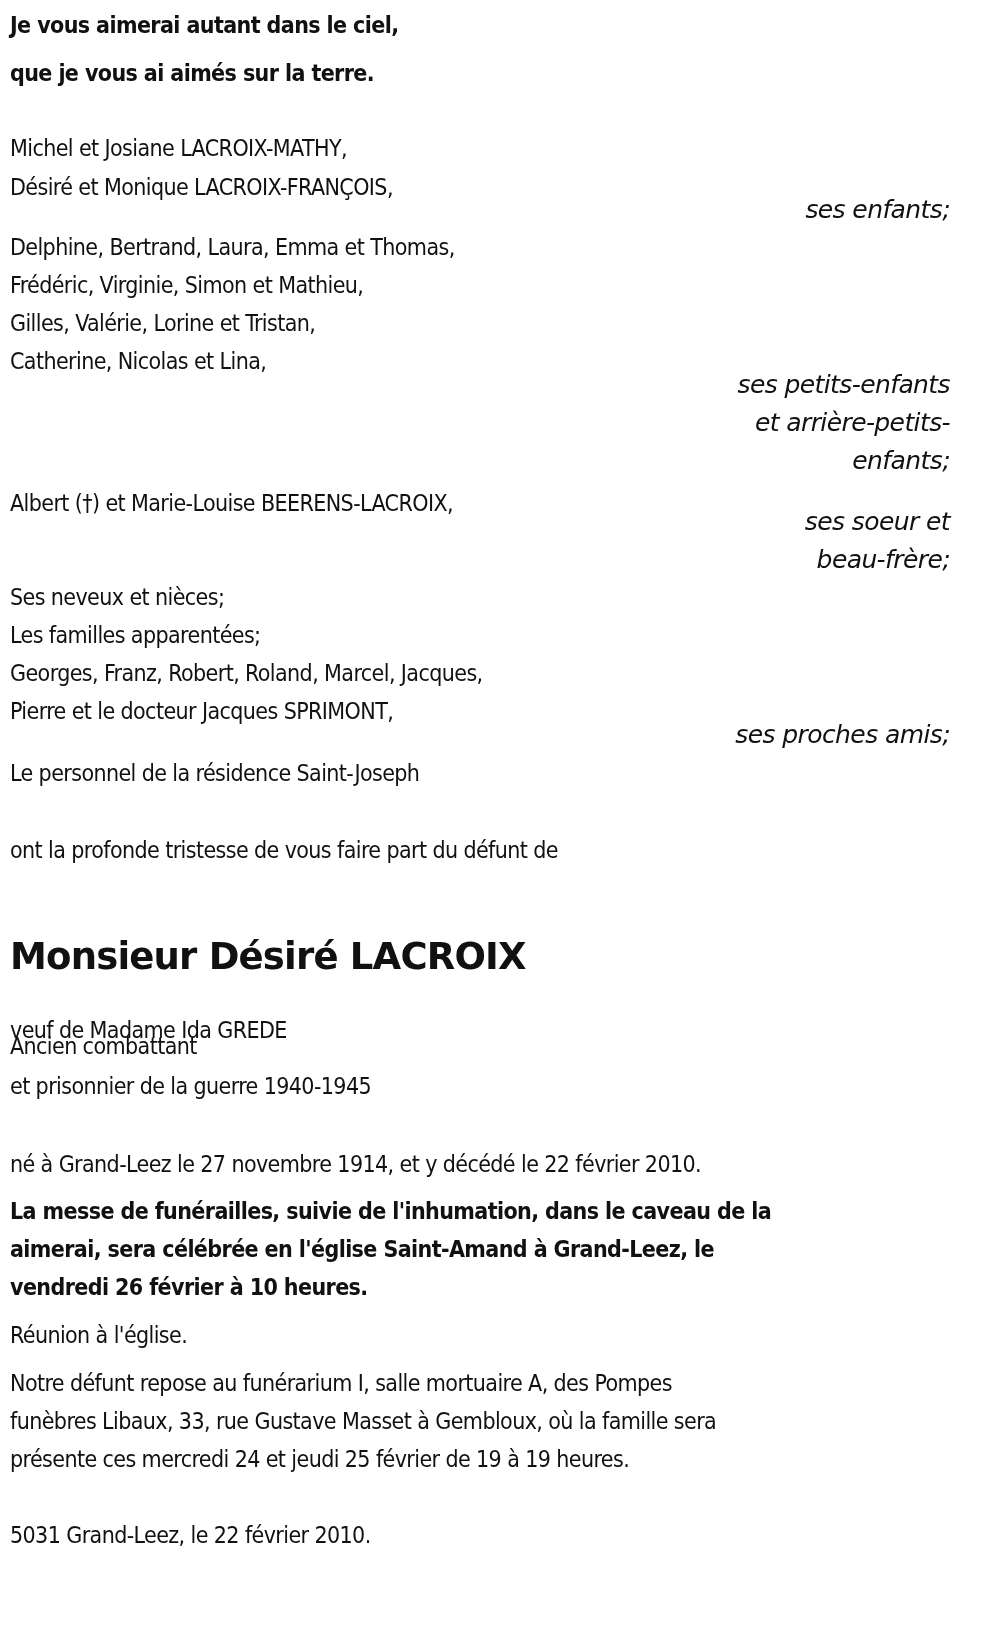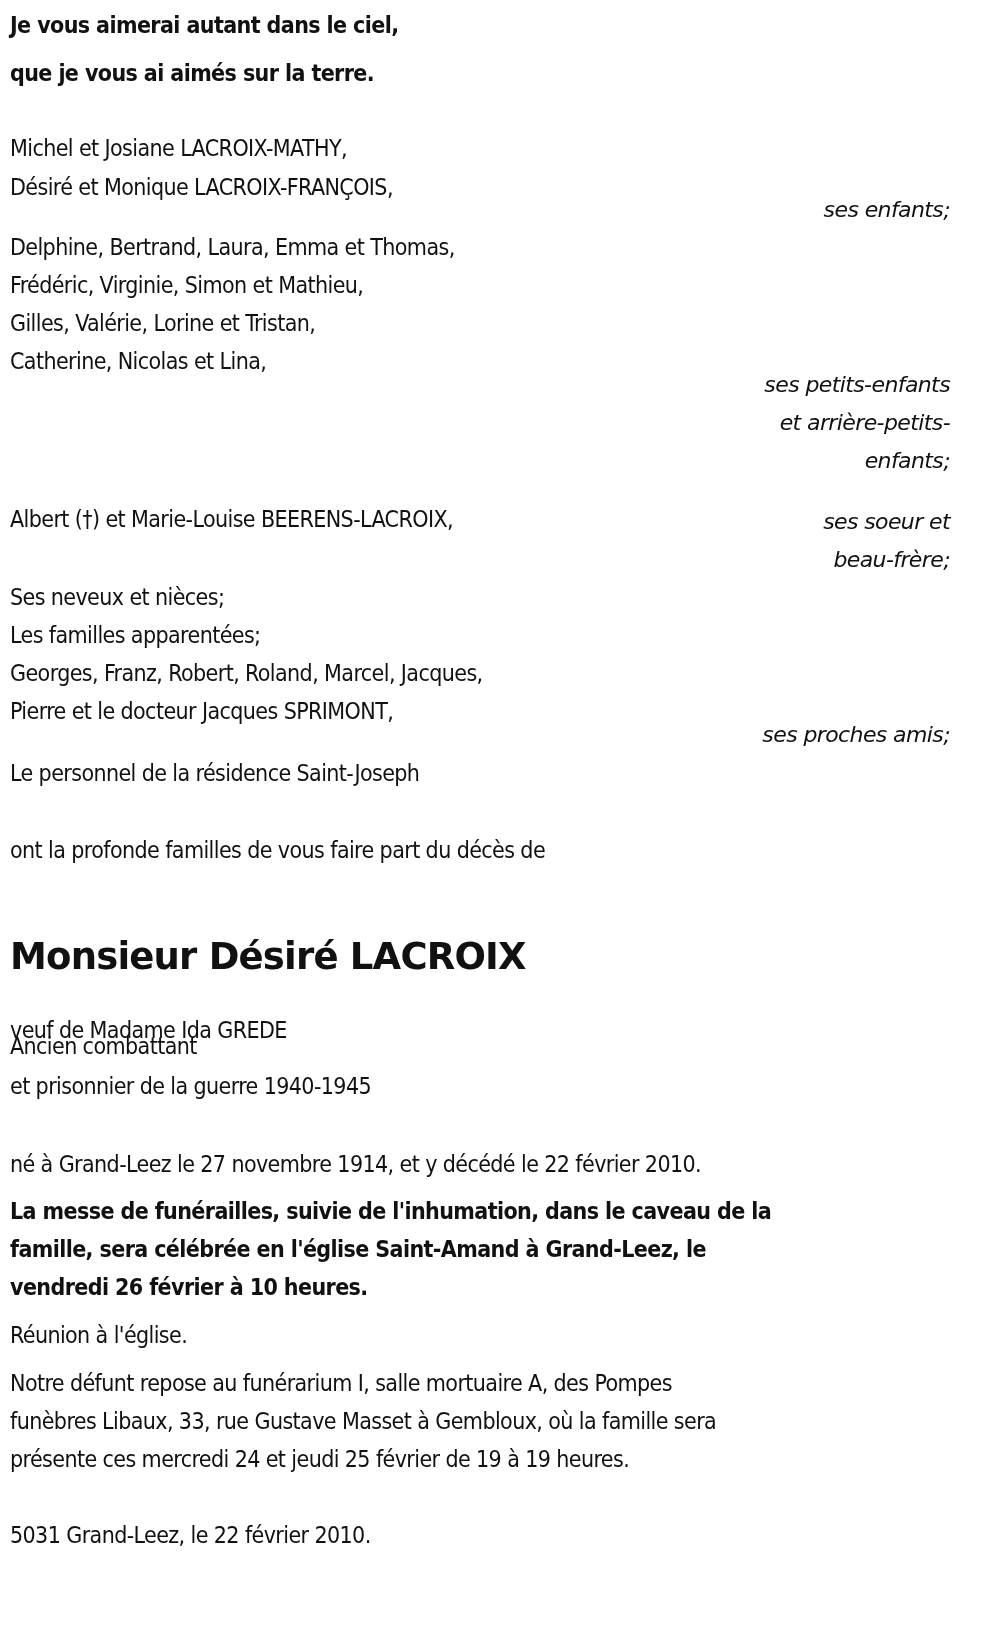--- a/index.html
+++ b/index.html
@@ -1,21 +1,21 @@
 <!DOCTYPE html>
 <html><head>
 <meta charset="utf-8">
 <style>
   html, body { margin:0; padding:0; background:#ffffff; }
   body { width:1000px; height:1637px; position:relative; overflow:hidden;
          font-family:"DejaVu Sans", "Liberation Sans", sans-serif; color:#111; }
   .ln { position:absolute; left:10px; white-space:nowrap; font-size:23px; line-height:30px;
         letter-spacing:-0.6px; font-stretch:condensed; }
   .b { font-weight:bold; }
-  .rt { position:absolute; right:50px; white-space:nowrap; font-size:22px; line-height:30px;
+  .rt { position:absolute; right:50px; white-space:nowrap; font-size:25px; line-height:30px;
         font-style:italic; letter-spacing:-0.6px; text-align:left; }
   .title { position:absolute; left:10px; font-size:37px; line-height:44px; font-weight:bold;
            letter-spacing:-0.8px; white-space:nowrap; }
 </style>
 </head>
 <body>
 
 <div>
   <div class="ln b" style="top:10px;">Je vous aimerai autant dans le ciel,</div>
   <div class="ln b" style="top:58px;">que je vous ai aimés sur la terre.</div>
@@ -25,44 +25,44 @@
   <div class="rt" style="top:195px;">ses enfants;</div>
 
   <div class="ln" style="top:232px;">Delphine, Bertrand, Laura, Emma et Thomas,</div>
   <div class="ln" style="top:270px;">Frédéric, Virginie, Simon et Mathieu,</div>
   <div class="ln" style="top:308px;text-align:center;">Gilles, Valérie, Lorine et Tristan,</div>
   <div class="ln" style="top:346px;">Catherine, Nicolas et Lina,</div>
   <div class="rt" style="top:370px;">ses petits-enfants</div>
   <div class="rt" style="top:408px;">et arrière-petits-</div>
   <div class="rt" style="top:446px;">enfants;</div>
 
-  <div class="ln" style="top:504px;">Albert (†) et Marie-Louise BEERENS-LACROIX,</div>
+  <div class="ln" style="top:488px;">Albert (†) et Marie-Louise BEERENS-LACROIX,</div>
   <div class="rt" style="top:507px;">ses soeur et</div>
   <div class="rt" style="top:545px;">beau-frère;</div>
 
   <div class="ln" style="top:582px;">Ses neveux et nièces;</div>
   <div class="ln" style="top:620px;">Les familles apparentées;</div>
   <div class="ln" style="top:658px;">Georges, Franz, Robert, Roland, Marcel, Jacques,</div>
   <div class="ln" style="top:696px;">Pierre et le docteur Jacques SPRIMONT,</div>
   <div class="rt" style="top:720px;">ses proches amis;</div>
 
   <div class="ln" style="top:758px;">Le personnel de la résidence Saint-Joseph</div>
 
-  <div class="ln" style="top:835px;">ont la profonde familles de vous faire part du décès de</div>
+  <div class="ln" style="top:835px;">ont la profonde tristesse de vous faire part du défunt de</div>
 
   <div class="title" style="top:905px;margin-top:30px;">Monsieur Désiré LACROIX</div>
 
   <div class="ln" style="top:995px;margin-top:20px;">veuf de Madame Ida GREDE</div>
   <div class="ln" style="top:1031px;">Ancien combattant</div>
   <div class="ln" style="top:1071px;">et prisonnier de la guerre 1940-1945</div>
 
   <div class="ln" style="top:1149px;">né à Grand-Leez le 27 novembre 1914, et y décédé le 22 février 2010.</div>
 
   <div class="ln b" style="top:1196px;">La messe de funérailles, suivie de l'inhumation, dans le caveau de la</div>
-  <div class="ln b" style="top:1234px;">famille, sera célébrée en l'église Saint-Amand à Grand-Leez, le</div>
+  <div class="ln b" style="top:1234px;">aimerai, sera célébrée en l'église Saint-Amand à Grand-Leez, le</div>
   <div class="ln b" style="top:1272px;">vendredi 26 février à 10 heures.</div>
 
   <div class="ln" style="top:1320px;">Réunion à l'église.</div>
 
   <div class="ln" style="top:1368px;">Notre défunt repose au funérarium I, salle mortuaire A, des Pompes</div>
   <div class="ln" style="top:1406px;">funèbres Libaux, 33, rue Gustave Masset à Gembloux, où la famille sera</div>
   <div class="ln" style="top:1444px;">présente ces mercredi 24 et jeudi 25 février de 19 à 19 heures.</div>
 
   <div class="ln" style="top:1520px;">5031 Grand-Leez, le 22 février 2010.</div>
 </div>

